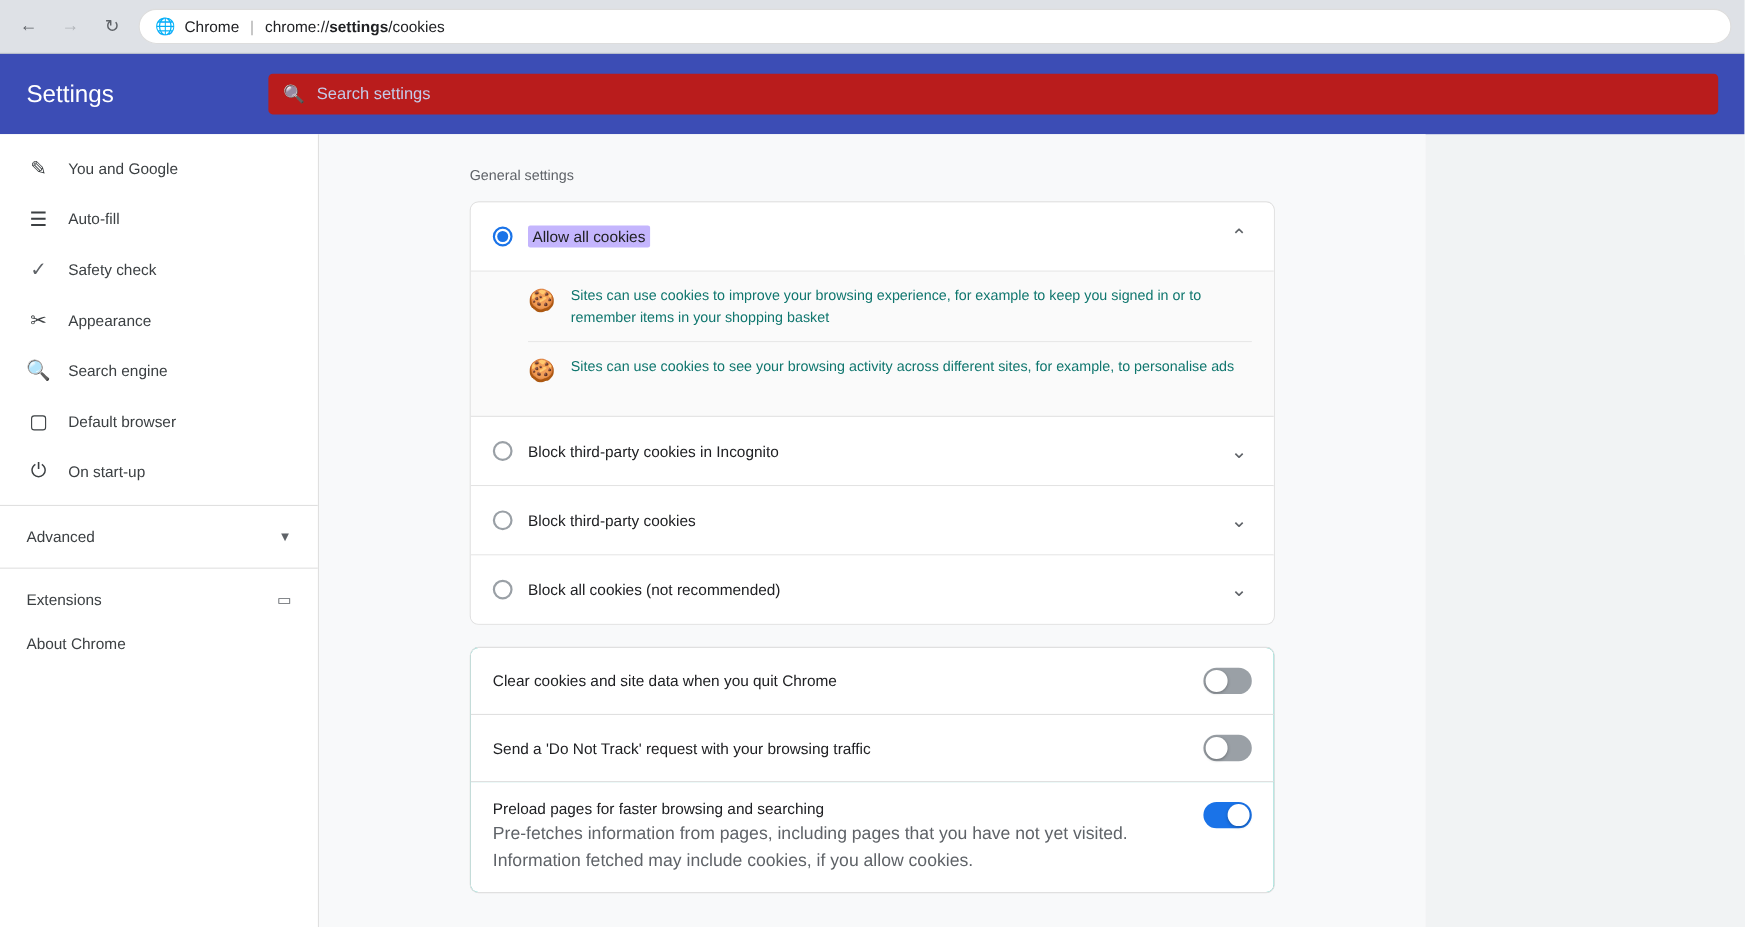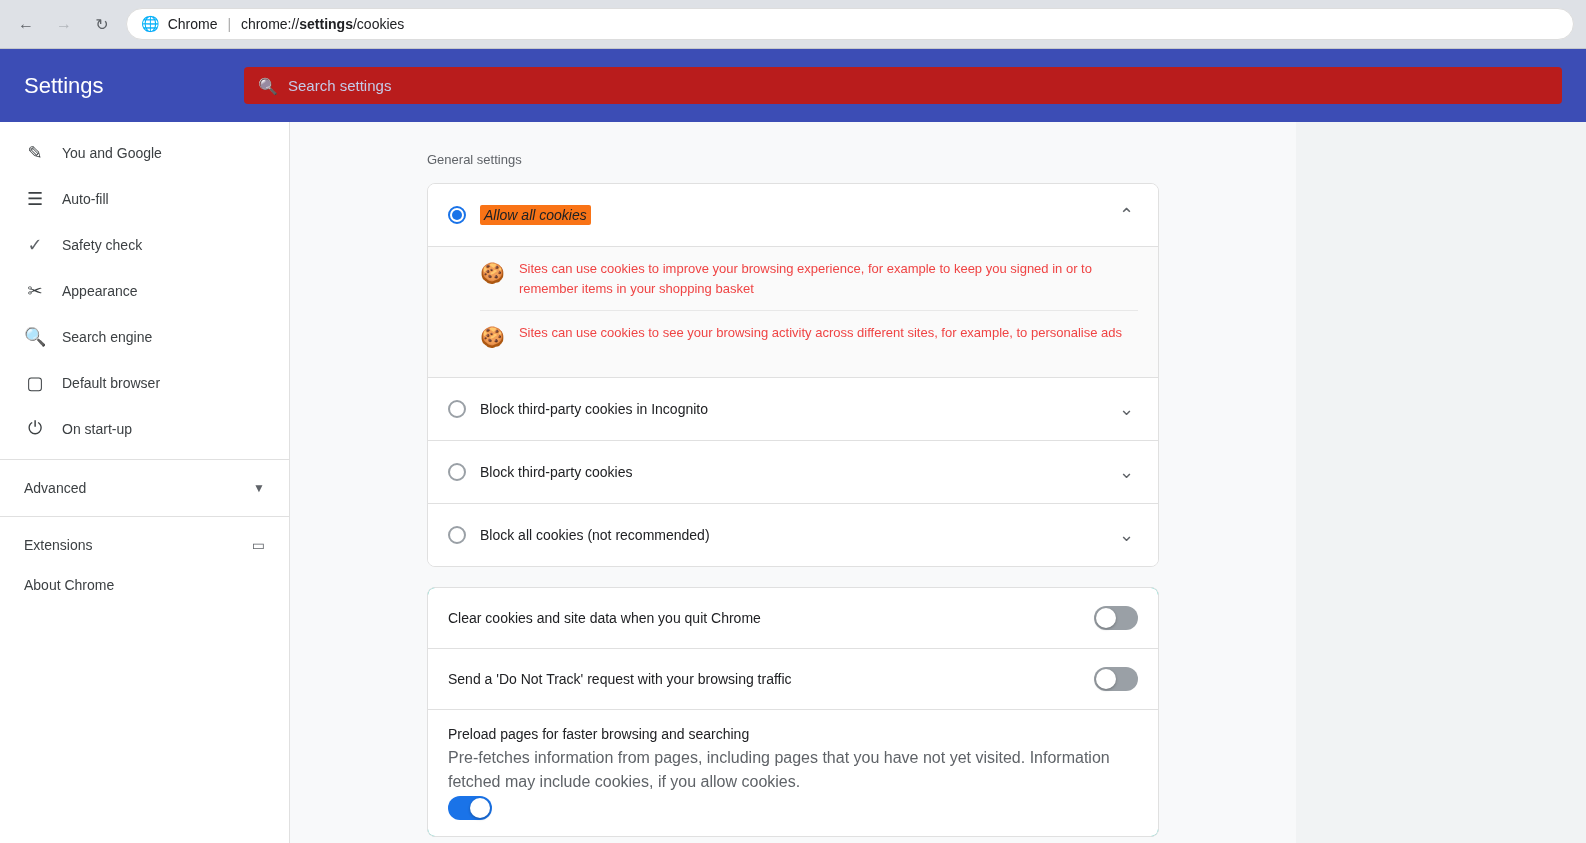--- a/index.html
+++ b/index.html
@@ -209,41 +209,41 @@
       padding: 12px 0;
     }
     .detail-icon {
       font-size: 20px;
       color: #5f6368;
       flex-shrink: 0;
       margin-top: 2px;
     }
     .detail-text {
       font-size: 13px;
-      color: #ef4444;
+      color: #0f766e;
       line-height: 1.5;
     }
     .detail-divider { border: none; border-top: 1px solid #e8e8e8; margin: 0; }
 
     
     .toggle-section {
       margin-top: 20px;
       background: #14b8a6;
       border-radius: 8px;
       border: 1px solid #e0e0e0;
       overflow: hidden;
     }
     .toggle-row {
       display: flex;
       align-items: center;
       padding: 18px 20px;
       border-bottom: 1px solid #e0e0e0;
       background: white;
     }
-    .toggle-row:last-child { border-bottom: none; flex-direction: column; }
+    .toggle-row:last-child { border-bottom: none; }
     .toggle-label {
       flex: 1;
       font-size: 14px;
       color: #202124;
     }
     .toggle-sublabel {
       font-size: 16px;
       color: #5f6368;
       margin-top: 4px;
       line-height: 1.5;
@@ -365,21 +365,21 @@
   <div class="main-content">
     <div class="content-area">
 
       <div class="section-title">General settings</div>
 
       <div class="cookie-options">
 
         <div class="radio-row selected">
           <div class="radio-circle checked"></div>
           <span class="radio-label">
-            <span style="background:#f97316; padding: 2px 4px; border-radius:2px;font-style:italic;">Allow all cookies</span>
+            <span style="background:#c4b5fd; padding: 2px 4px; border-radius:2px;">Allow all cookies</span>
           </span>
           <span class="chevron-btn">⌃</span>
         </div>
 
         <div class="expanded-details">
           <div class="detail-row">
             <span class="detail-icon">🍪</span>
             <span class="detail-text">Sites can use cookies to improve your browsing experience, for example to keep you signed in or to remember items in your shopping basket</span>
           </div>
           <hr class="detail-divider">

